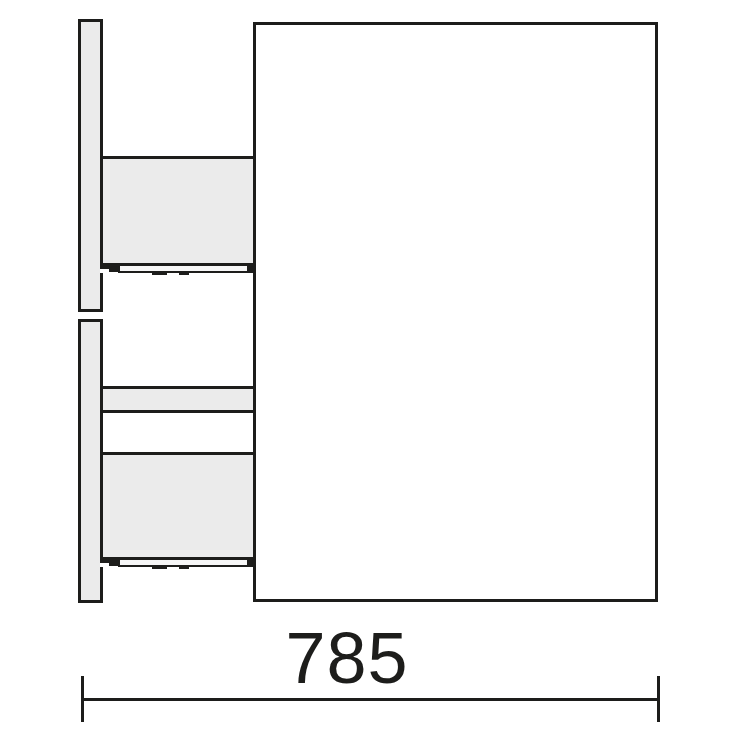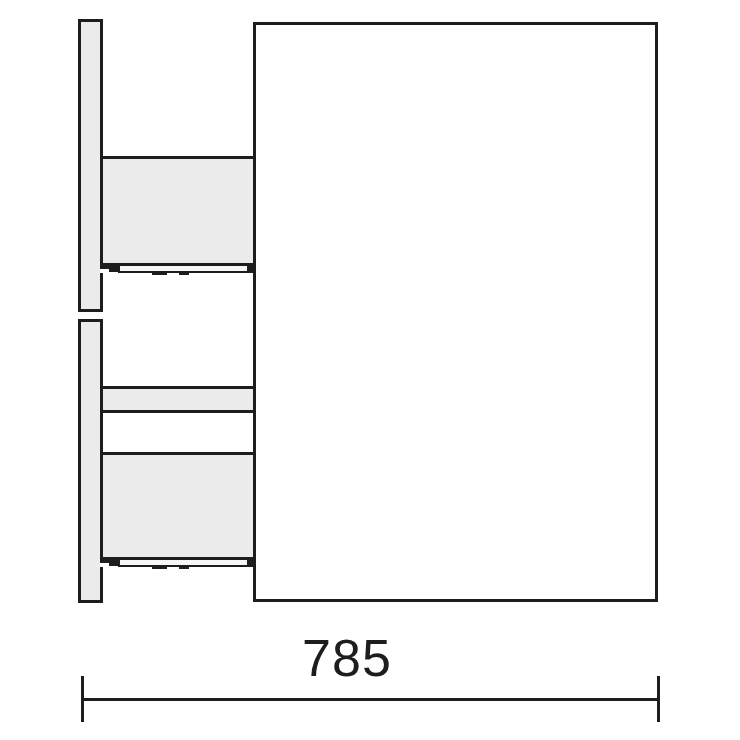--- a/index.html
+++ b/index.html
@@ -48,21 +48,21 @@
   .tick-u2{left:179px;top:272px;width:10px;height:3px;}
   .tick-l1{left:152px;top:566px;width:15px;height:3px;}
   .tick-l2{left:179px;top:566px;width:10px;height:3px;}
 
   
   .dim-line{left:82px;top:698px;width:577px;height:3px;}
   .dim-tick-left{left:81px;top:676px;width:3px;height:46px;}
   .dim-tick-right{left:657px;top:676px;width:3px;height:46px;}
   .dim-label{
     left:247px;top:626px;width:200px;height:64px;
-    text-align:center;font-size:52px;line-height:64px;
+    text-align:center;font-size:72px;line-height:64px;
     color:var(--line);letter-spacing:1px;
   }
 </style>
 </head>
 <body>
 
 <div class="canvas">
 
   <div class="shape outlined filled panel-upper"></div>
   <div class="shape outlined filled panel-lower"></div>

